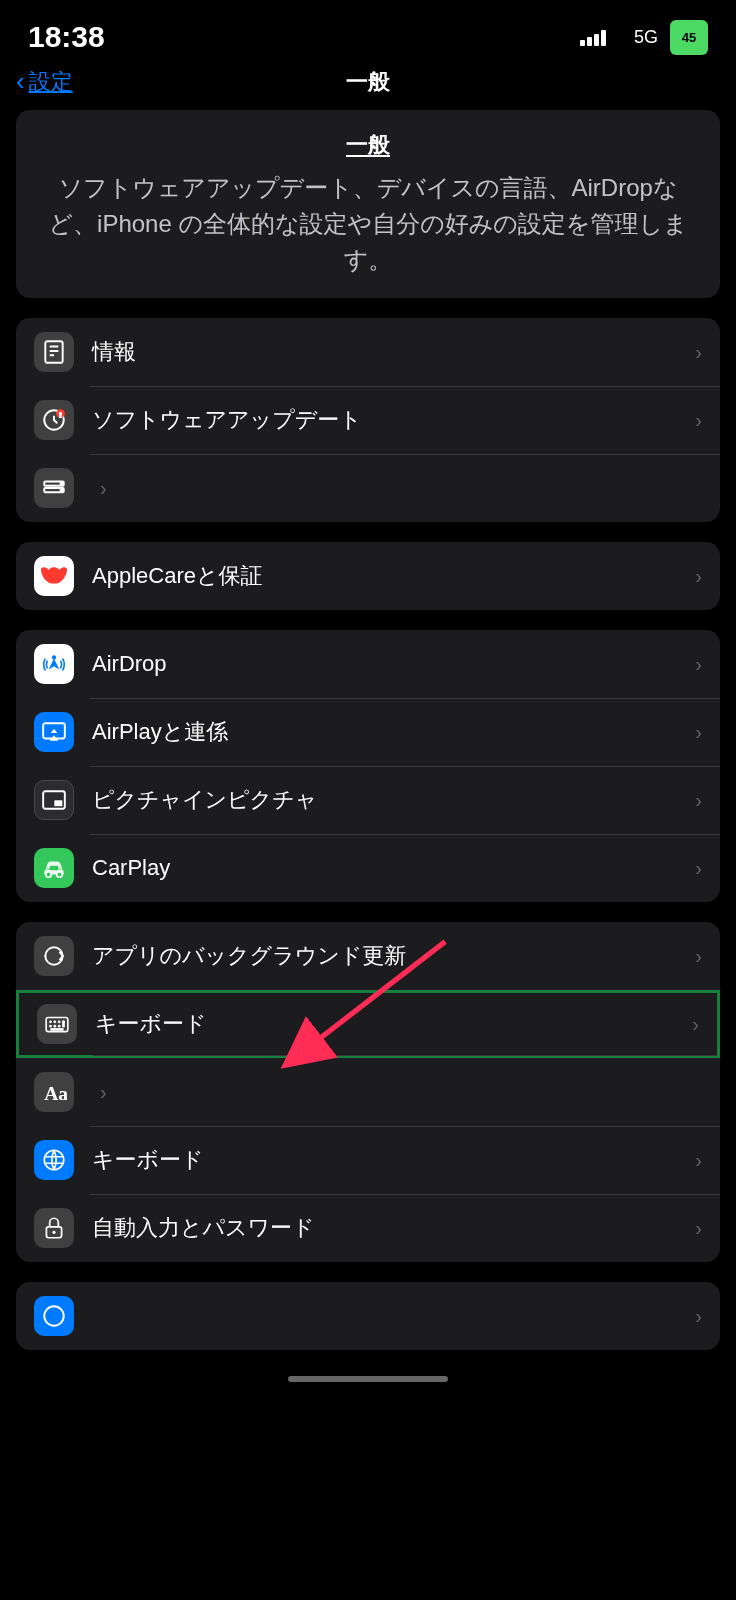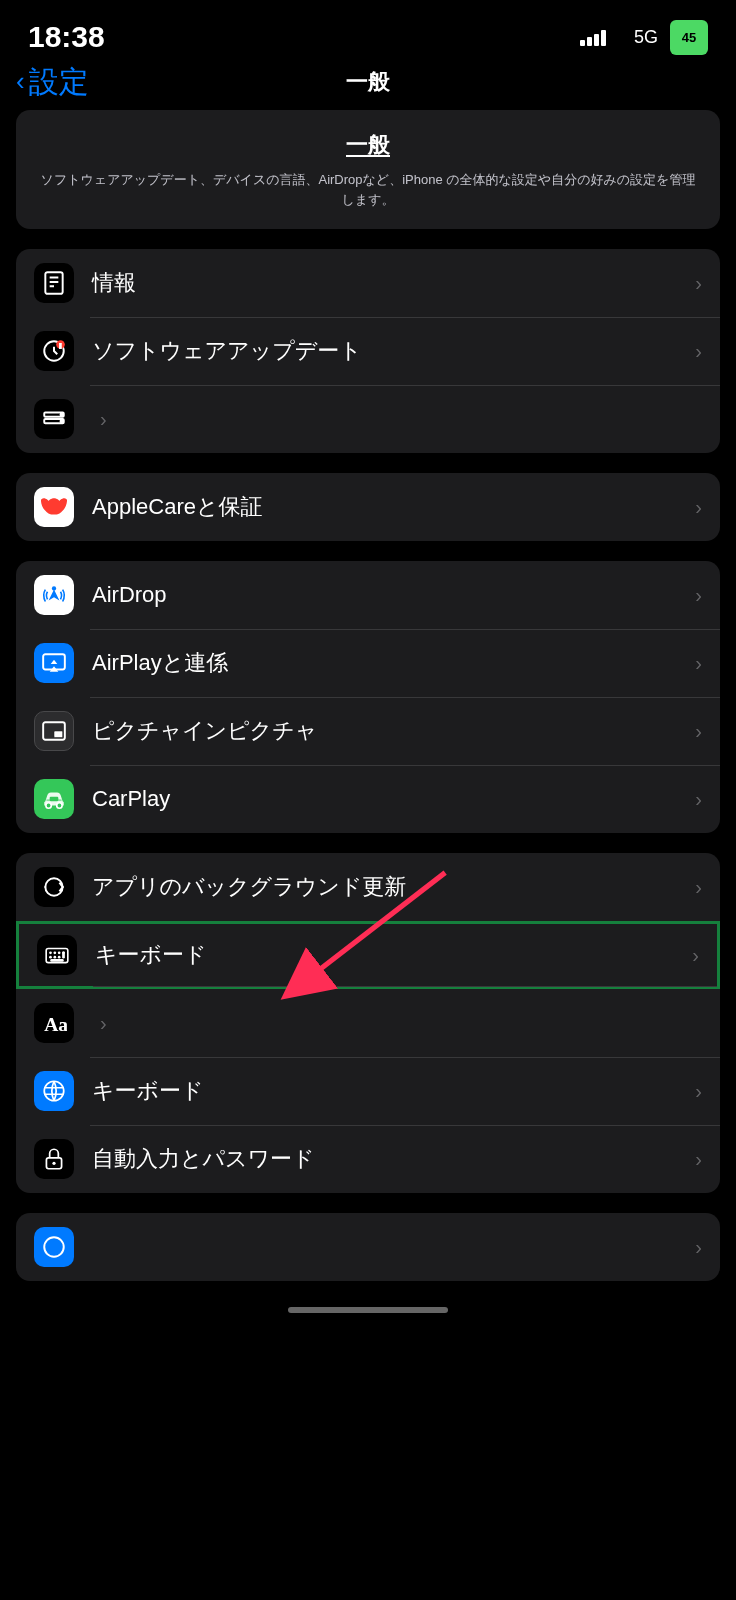--- a/index.html
+++ b/index.html
@@ -87,21 +87,22 @@
       cursor: pointer;
       gap: 4px;
     }
     .nav-back-chevron {
       font-size: 26px;
       font-weight: 300;
       line-height: 1;
       margin-top: -2px;
     }
     .nav-back-text {
-      font-size: 30px;
+      font-size: 22px;
+      text-decoration: underline;
     }
     .nav-title {
       font-size: 22px;
       font-weight: 600;
       color: #fff;
       text-align: center;
     }
 
     
     .content {
@@ -118,21 +119,21 @@
     }
     .section-title-top {
       font-size: 22px;
       font-weight: 600;
       color: #fff;
       margin-bottom: 10px;
       text-decoration: underline;
       text-underline-offset: 3px;
     }
     .section-desc-text {
-      font-size: 13px;
+      font-size: 24px;
       color: #ebebf5cc;
       line-height: 1.5;
     }
 
     
     .settings-group {
       background: #1c1c1e;
       border-radius: 14px;
       margin-bottom: 20px;
       overflow: hidden;
@@ -170,21 +171,21 @@
       font-size: 22px;
       color: #fff;
     }
     .item-chevron {
       color: #636366;
       font-size: 20px;
       margin-left: 8px;
     }
 
     
-    .icon-gray { background: #000000; }
+    .icon-gray { background: #404040; }
     .icon-white { background: #fff; }
     .icon-blue { background: #007aff; }
     .icon-green { background: #34c759; }
     .icon-dark { background: #2c2c2e; border: 1px solid #48484a; }
 
     
     .settings-item.highlighted {
       border: 3px solid #15803d;
     }
 

